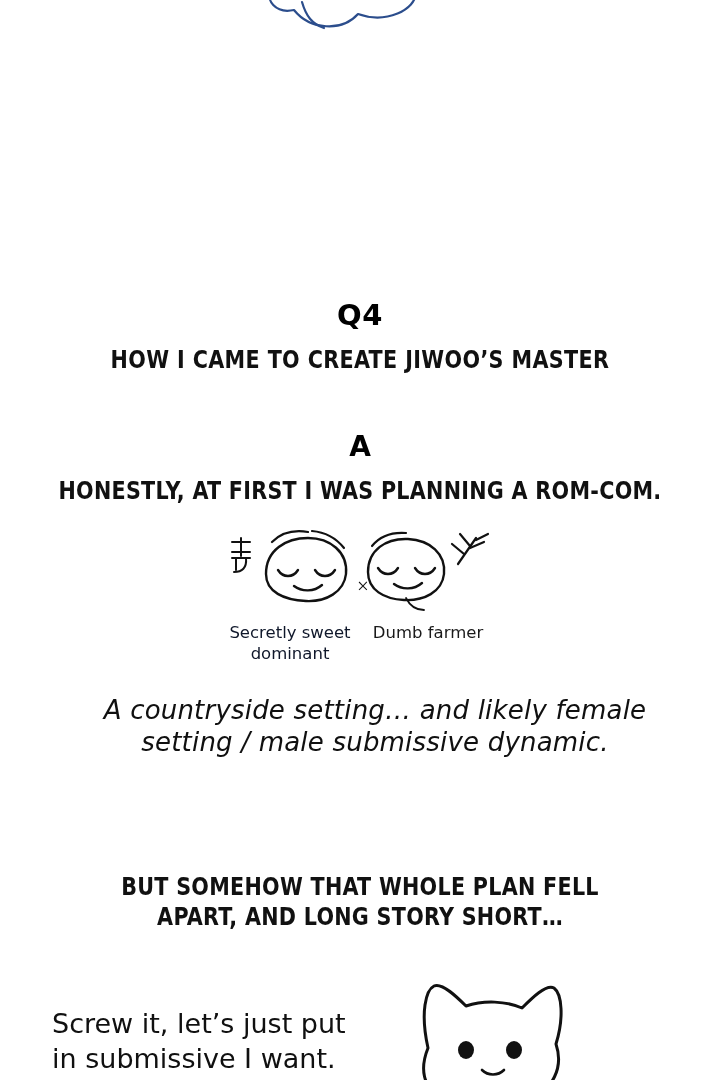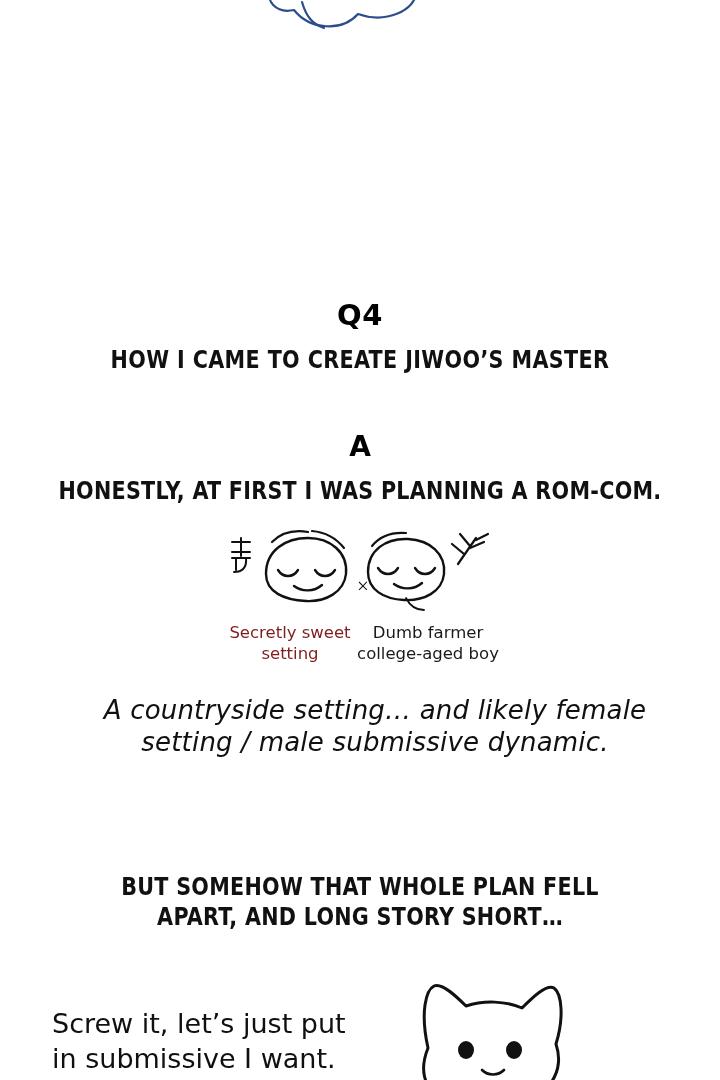--- a/index.html
+++ b/index.html
@@ -110,21 +110,21 @@
   }
   .cap-left {
     position: absolute;
     left: 214px;
     top: 94px;
     width: 152px;
     text-align: center;
     font-family: "DejaVu Sans", sans-serif;
     font-size: 16.5px;
     line-height: 21px;
-    color: #7f1d1d;
+    color: #0f172a;
   }
   .cap-right {
     position: absolute;
     left: 352px;
     top: 94px;
     width: 152px;
     text-align: center;
     font-family: "DejaVu Sans", sans-serif;
     font-size: 16.5px;
     line-height: 21px;
@@ -235,26 +235,25 @@
         <path d="M250 18 L240 6"></path>
         <path d="M250 20 L264 14"></path>
         <path d="M256 12 L268 6"></path>
       </g>
     </svg>
 
     <div class="cross-mark">×</div>
 
     <div class="cap-left">
       <div>Secretly sweet</div>
-      <div>setting</div>
+      <div>dominant</div>
     </div>
 
     <div class="cap-right">
       <div>Dumb farmer</div>
-      <div>college-aged boy</div>
     </div>
   </div>
 
   <div class="handwriting">
     <div>A countryside setting… and likely female</div>
     <div>setting / male submissive dynamic.</div>
   </div>
 
   <div class="narration">
     <div>BUT SOMEHOW THAT WHOLE PLAN FELL</div>

